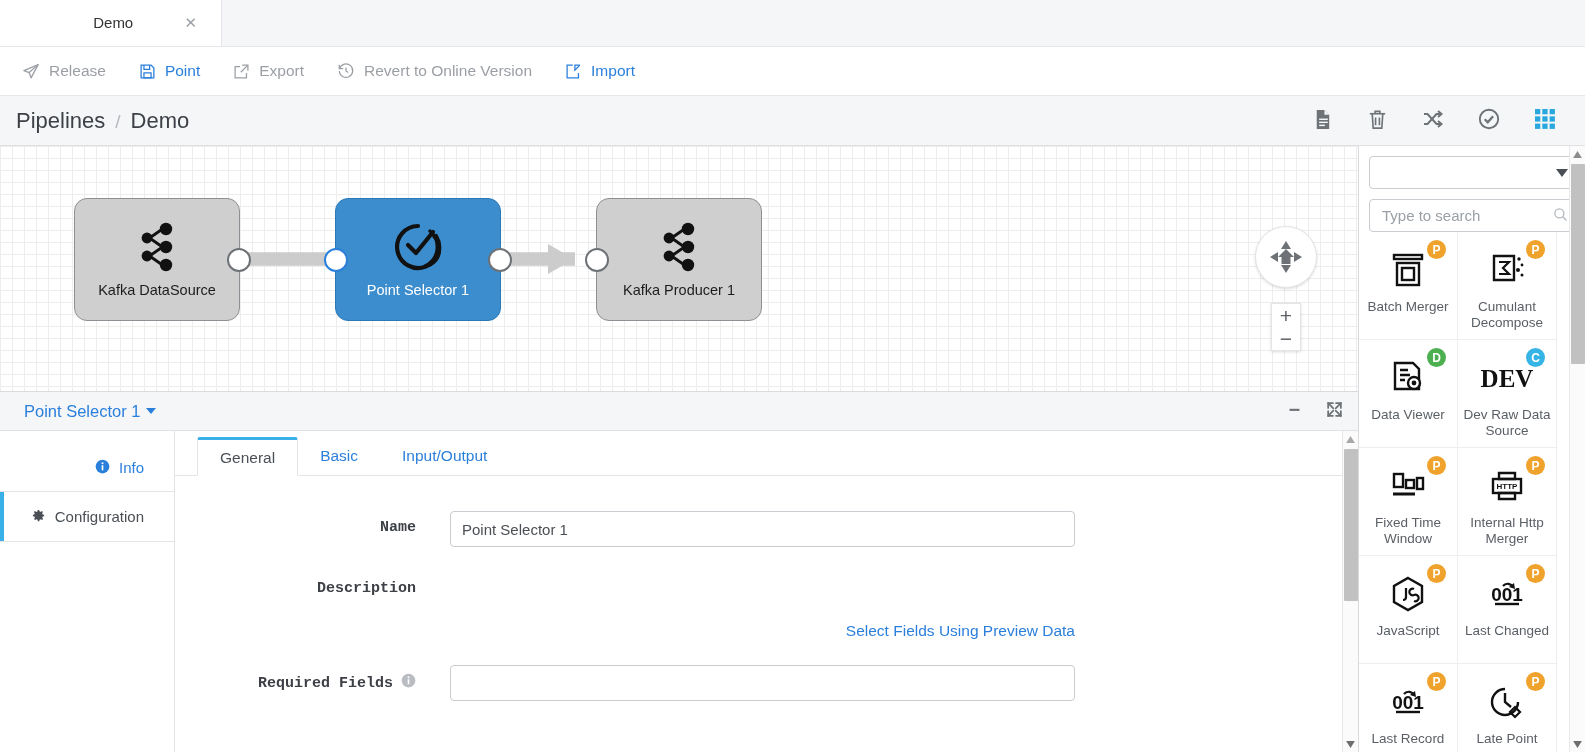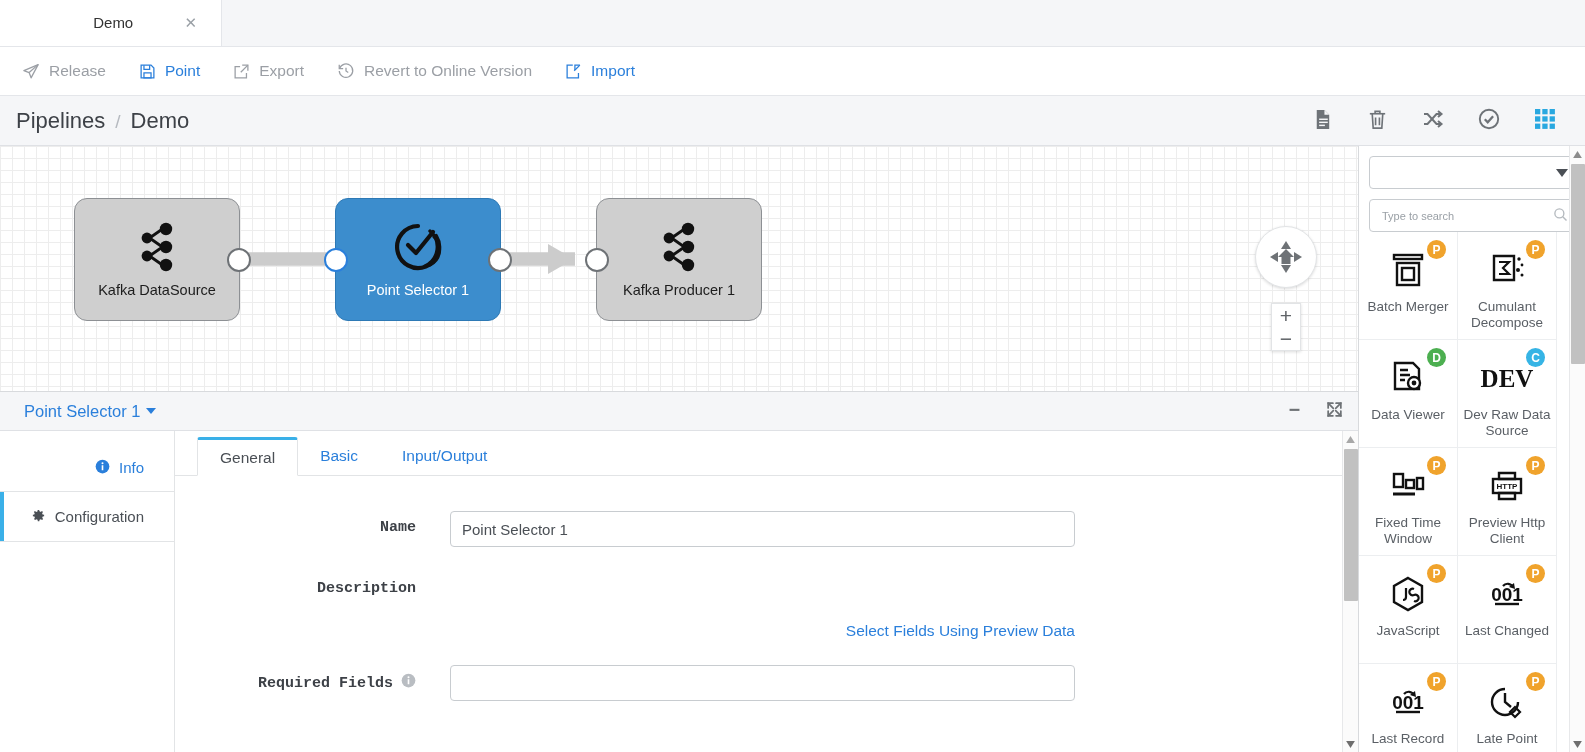--- a/index.html
+++ b/index.html
@@ -155,21 +155,21 @@
   .pal-select {
     width:210px; height:33px; border:1px solid #c8ccd0; border-radius:4px;
     display:flex; align-items:center; justify-content:flex-end; padding:0 10px; cursor:pointer;
     font-size:14px; color:#4a4f55; margin-bottom:10px;
   }
   .pal-search {
     width:210px; height:33px; border:1px solid #c8ccd0; border-radius:4px;
     display:flex; align-items:center; padding:0 10px; position:relative;
   }
   .pal-search input {
-    border:none; outline:none; flex:1; font-size:11px; color:#4a4f55;
+    border:none; outline:none; flex:1; font-size:15px; color:#4a4f55;
     font-family:"Liberation Sans", sans-serif; min-width:0;
   }
   .pal-search input::placeholder { color:#9aa0a6; }
   .pal-grid { flex:1 1 auto; display:flex; flex-wrap:wrap; align-content:flex-start; overflow:hidden; }
   .pal-cell {
     width:99px; height:108px; border-right:1px solid #eceef0; border-bottom:1px solid #eceef0;
     display:flex; flex-direction:column; align-items:center; justify-content:flex-start;
     padding-top:14px; position:relative; cursor:pointer;
   }
   .pal-ic { height:48px; display:flex; align-items:center; justify-content:center; }
@@ -612,21 +612,21 @@
         <div class="pal-cell">
           <span class="badge b-P">P</span>
           <span class="pal-ic">
             <svg width="38" height="34" viewBox="0 0 38 34" fill="none" stroke="#111" stroke-width="2.4">
               <path d="M11 4h16v6H11z"></path>
               <rect x="5" y="10" width="28" height="14"></rect>
               <path d="M11 24h16v6H11z"></path>
               <text x="19" y="20" text-anchor="middle" font-family="'Liberation Sans', sans-serif" font-size="8" font-weight="bold" fill="#111" stroke="none">HTTP</text>
             </svg>
           </span>
-          <span class="pal-name">Preview Http Client</span>
+          <span class="pal-name">Internal Http Merger</span>
         </div>
 
         <div class="pal-cell">
           <span class="badge b-P">P</span>
           <span class="pal-ic">
             <svg width="38" height="38" viewBox="0 0 38 38" fill="none" stroke="#111" stroke-width="2.4">
               <path d="M19 3l14 8v16l-14 8-14-8V11z"></path>
               <path d="M17 13v9a3 3 0 0 1-3 3" stroke-width="2.2"></path>
               <path d="M25 14a3.3 3.3 0 1 0 0 6 3.3 3.3 0 1 1 0 6" stroke-width="2.2"></path>
             </svg>

